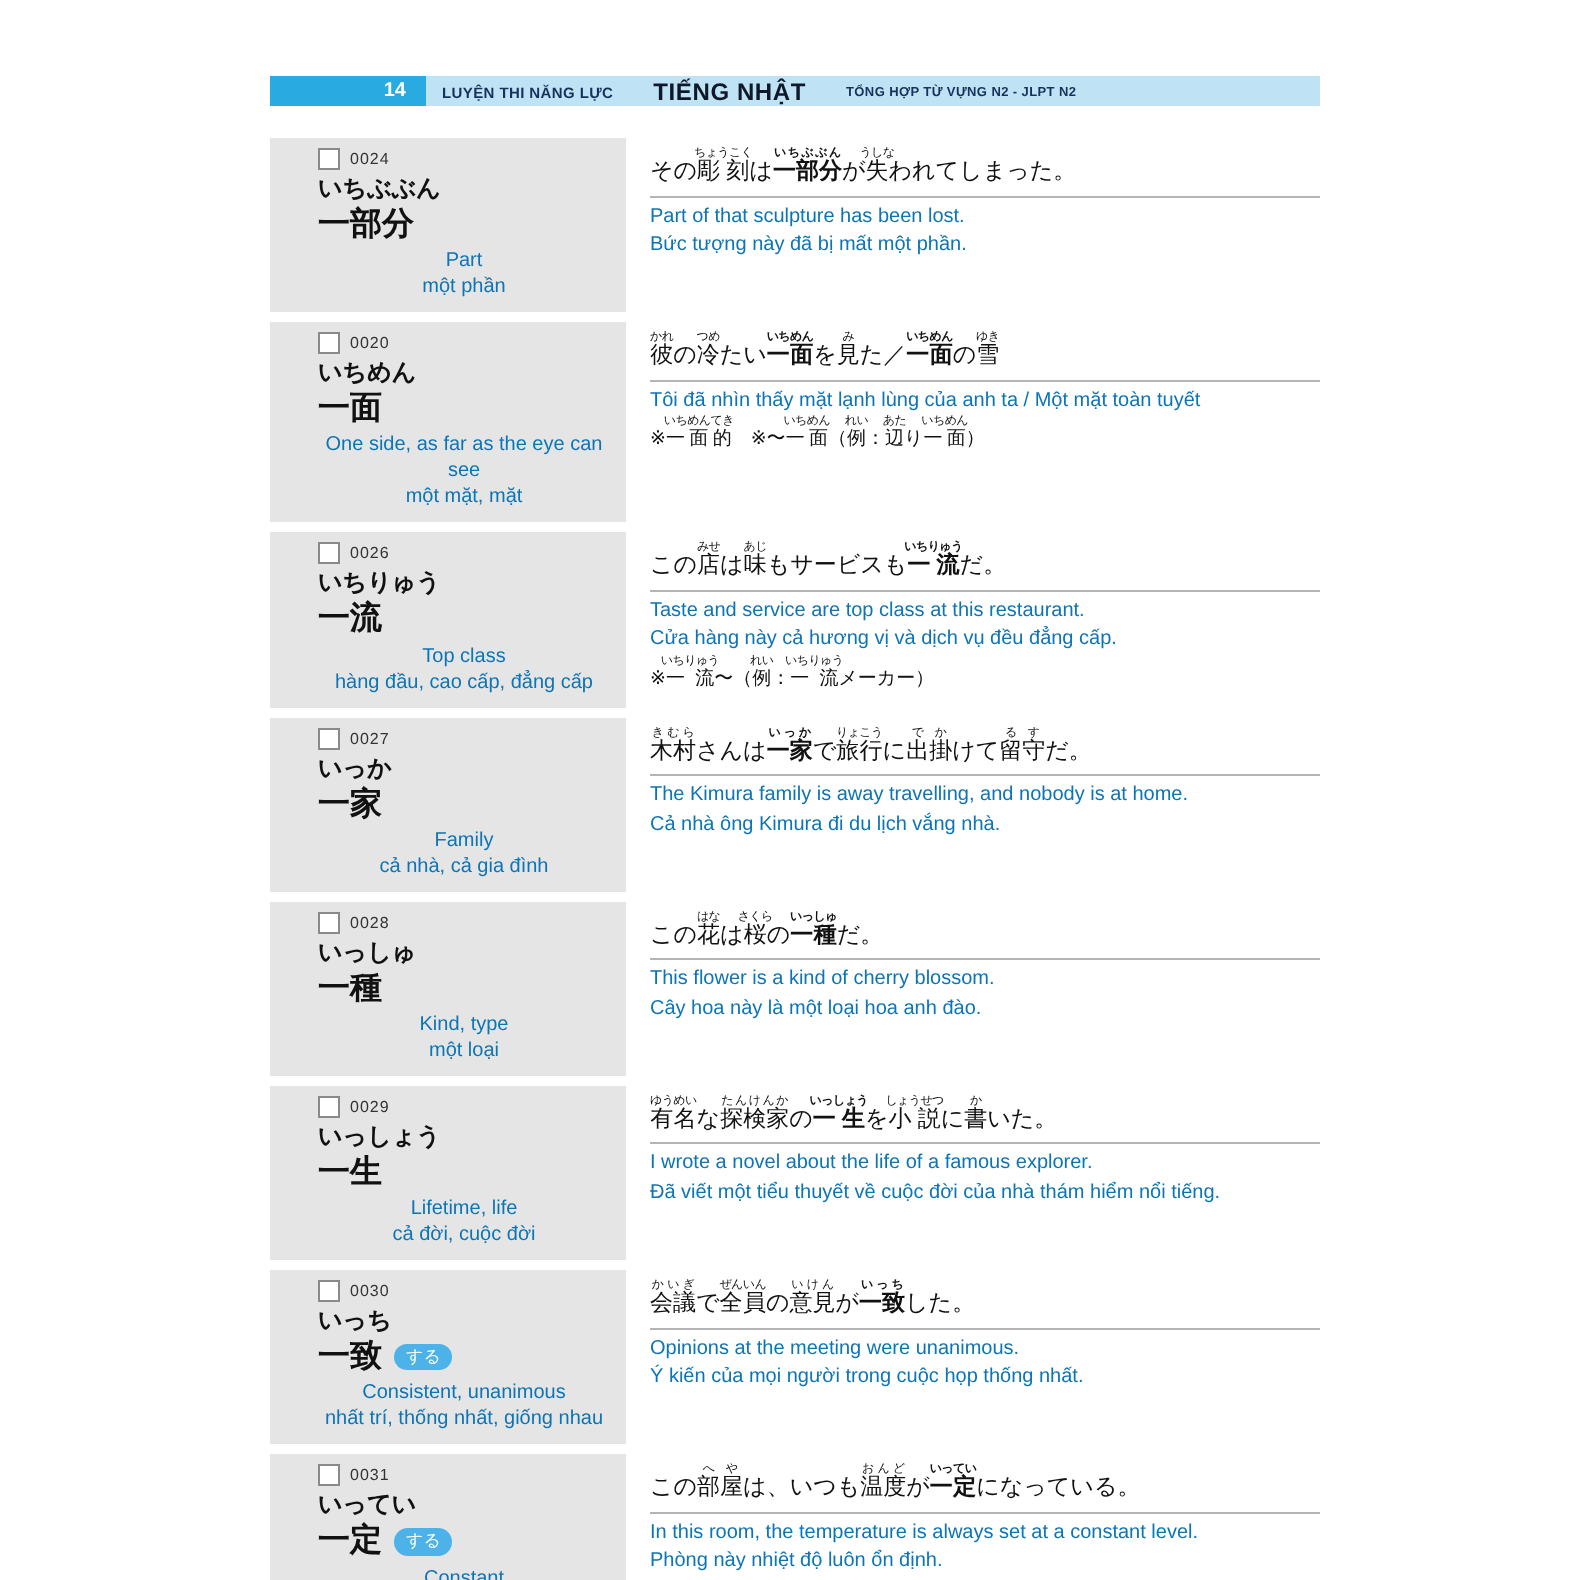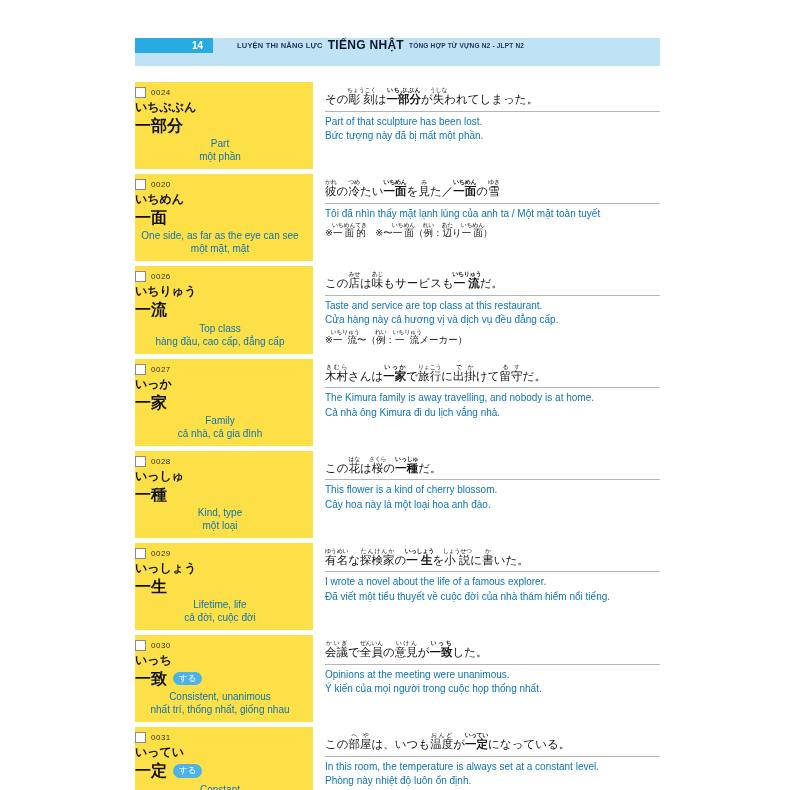--- a/index.html
+++ b/index.html
@@ -10,46 +10,46 @@
   }
   .page{
     box-sizing:border-box;
     width:790px;height:790px;
     padding:38px 130px 10px 135px;
     display:flex;flex-direction:column;
     background:#ffffff;
   }
   
   .header-bar{
-    display:flex;align-items:flex-start;height:28px;
+    display:flex;align-items:flex-end;height:15px;
     background:#bfe2f5;flex:0 0 auto;
   }
   .page-num{
     width:78px;background:#29abe2;color:#ffffff;
     font-weight:bold;font-size:10px;line-height:15px;
     text-align:right;padding-right:10px;box-sizing:border-box;
   }
   .header-title{
-    display:flex;align-items:center;gap:5px;
-    padding-left:24px;white-space:nowrap;
+    display:flex;align-items:center;gap:20px;
+    padding-left:8px;white-space:nowrap;
   }
   .ht-prefix{font-size:7.5px;font-weight:bold;color:#16325c;letter-spacing:.2px;}
   .ht-main{font-size:12px;font-weight:bold;color:#0f172a;letter-spacing:.3px;}
   .ht-suffix{font-size:6.5px;font-weight:bold;color:#16325c;letter-spacing:.2px;}
   
   .entries{
     margin-top:16px;
     display:flex;flex-direction:column;gap:5px;
     flex:1 1 auto;
   }
   .entry{display:flex;align-items:stretch;}
   .entry-left{
     box-sizing:border-box;
-    flex:0 0 178px;background:#fde047;
-    padding:5px 8px 6px 0;
+    flex:0 0 178px;background:#e5e5e5;
+    padding:5px 8px 6px 24px;
   }
   .id-row{display:flex;align-items:center;gap:5px;margin-bottom:2px;}
   .checkbox{
     display:inline-block;width:9px;height:9px;
     background:#ffffff;border:1px solid #8a8a8a;
   }
   .entry-id{font-size:8px;color:#333333;letter-spacing:.5px;}
   .kana{font-size:12px;font-weight:bold;color:#111111;line-height:1.25;}
   .kanji-row{display:flex;align-items:center;gap:6px;margin:1px 0 2px 0;}
   .kanji{font-size:16px;font-weight:bold;color:#111111;line-height:1.2;}

